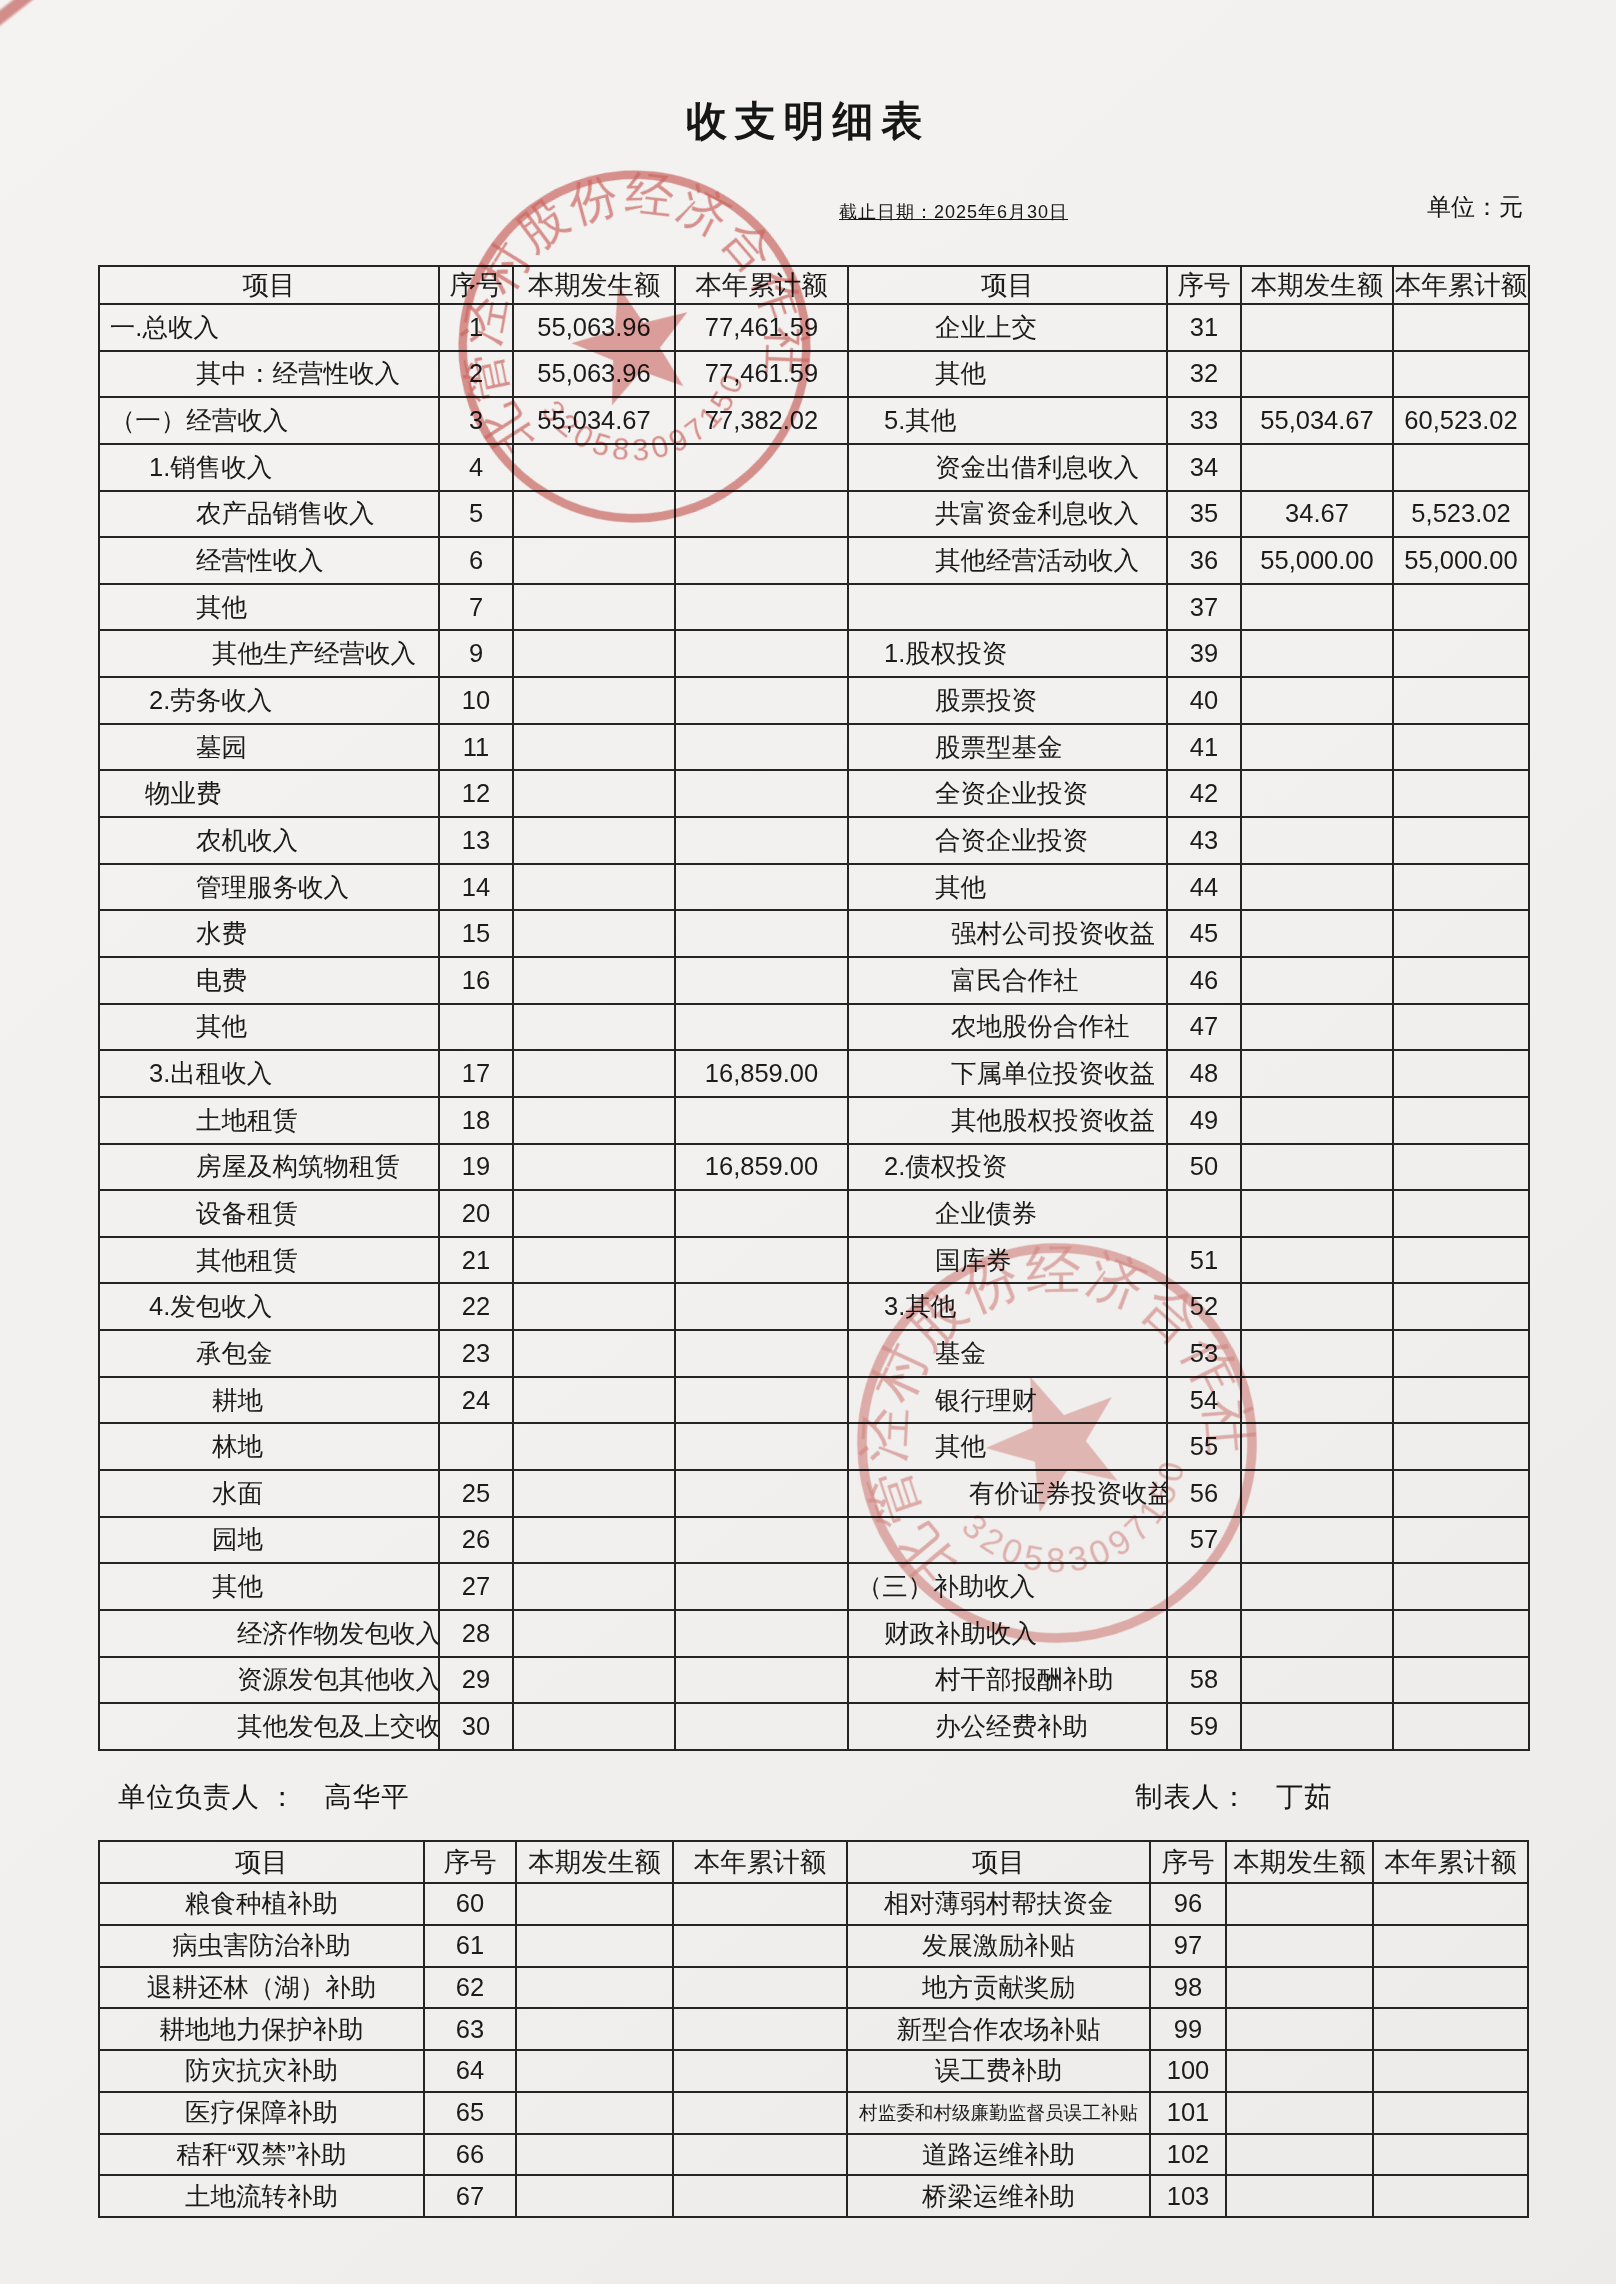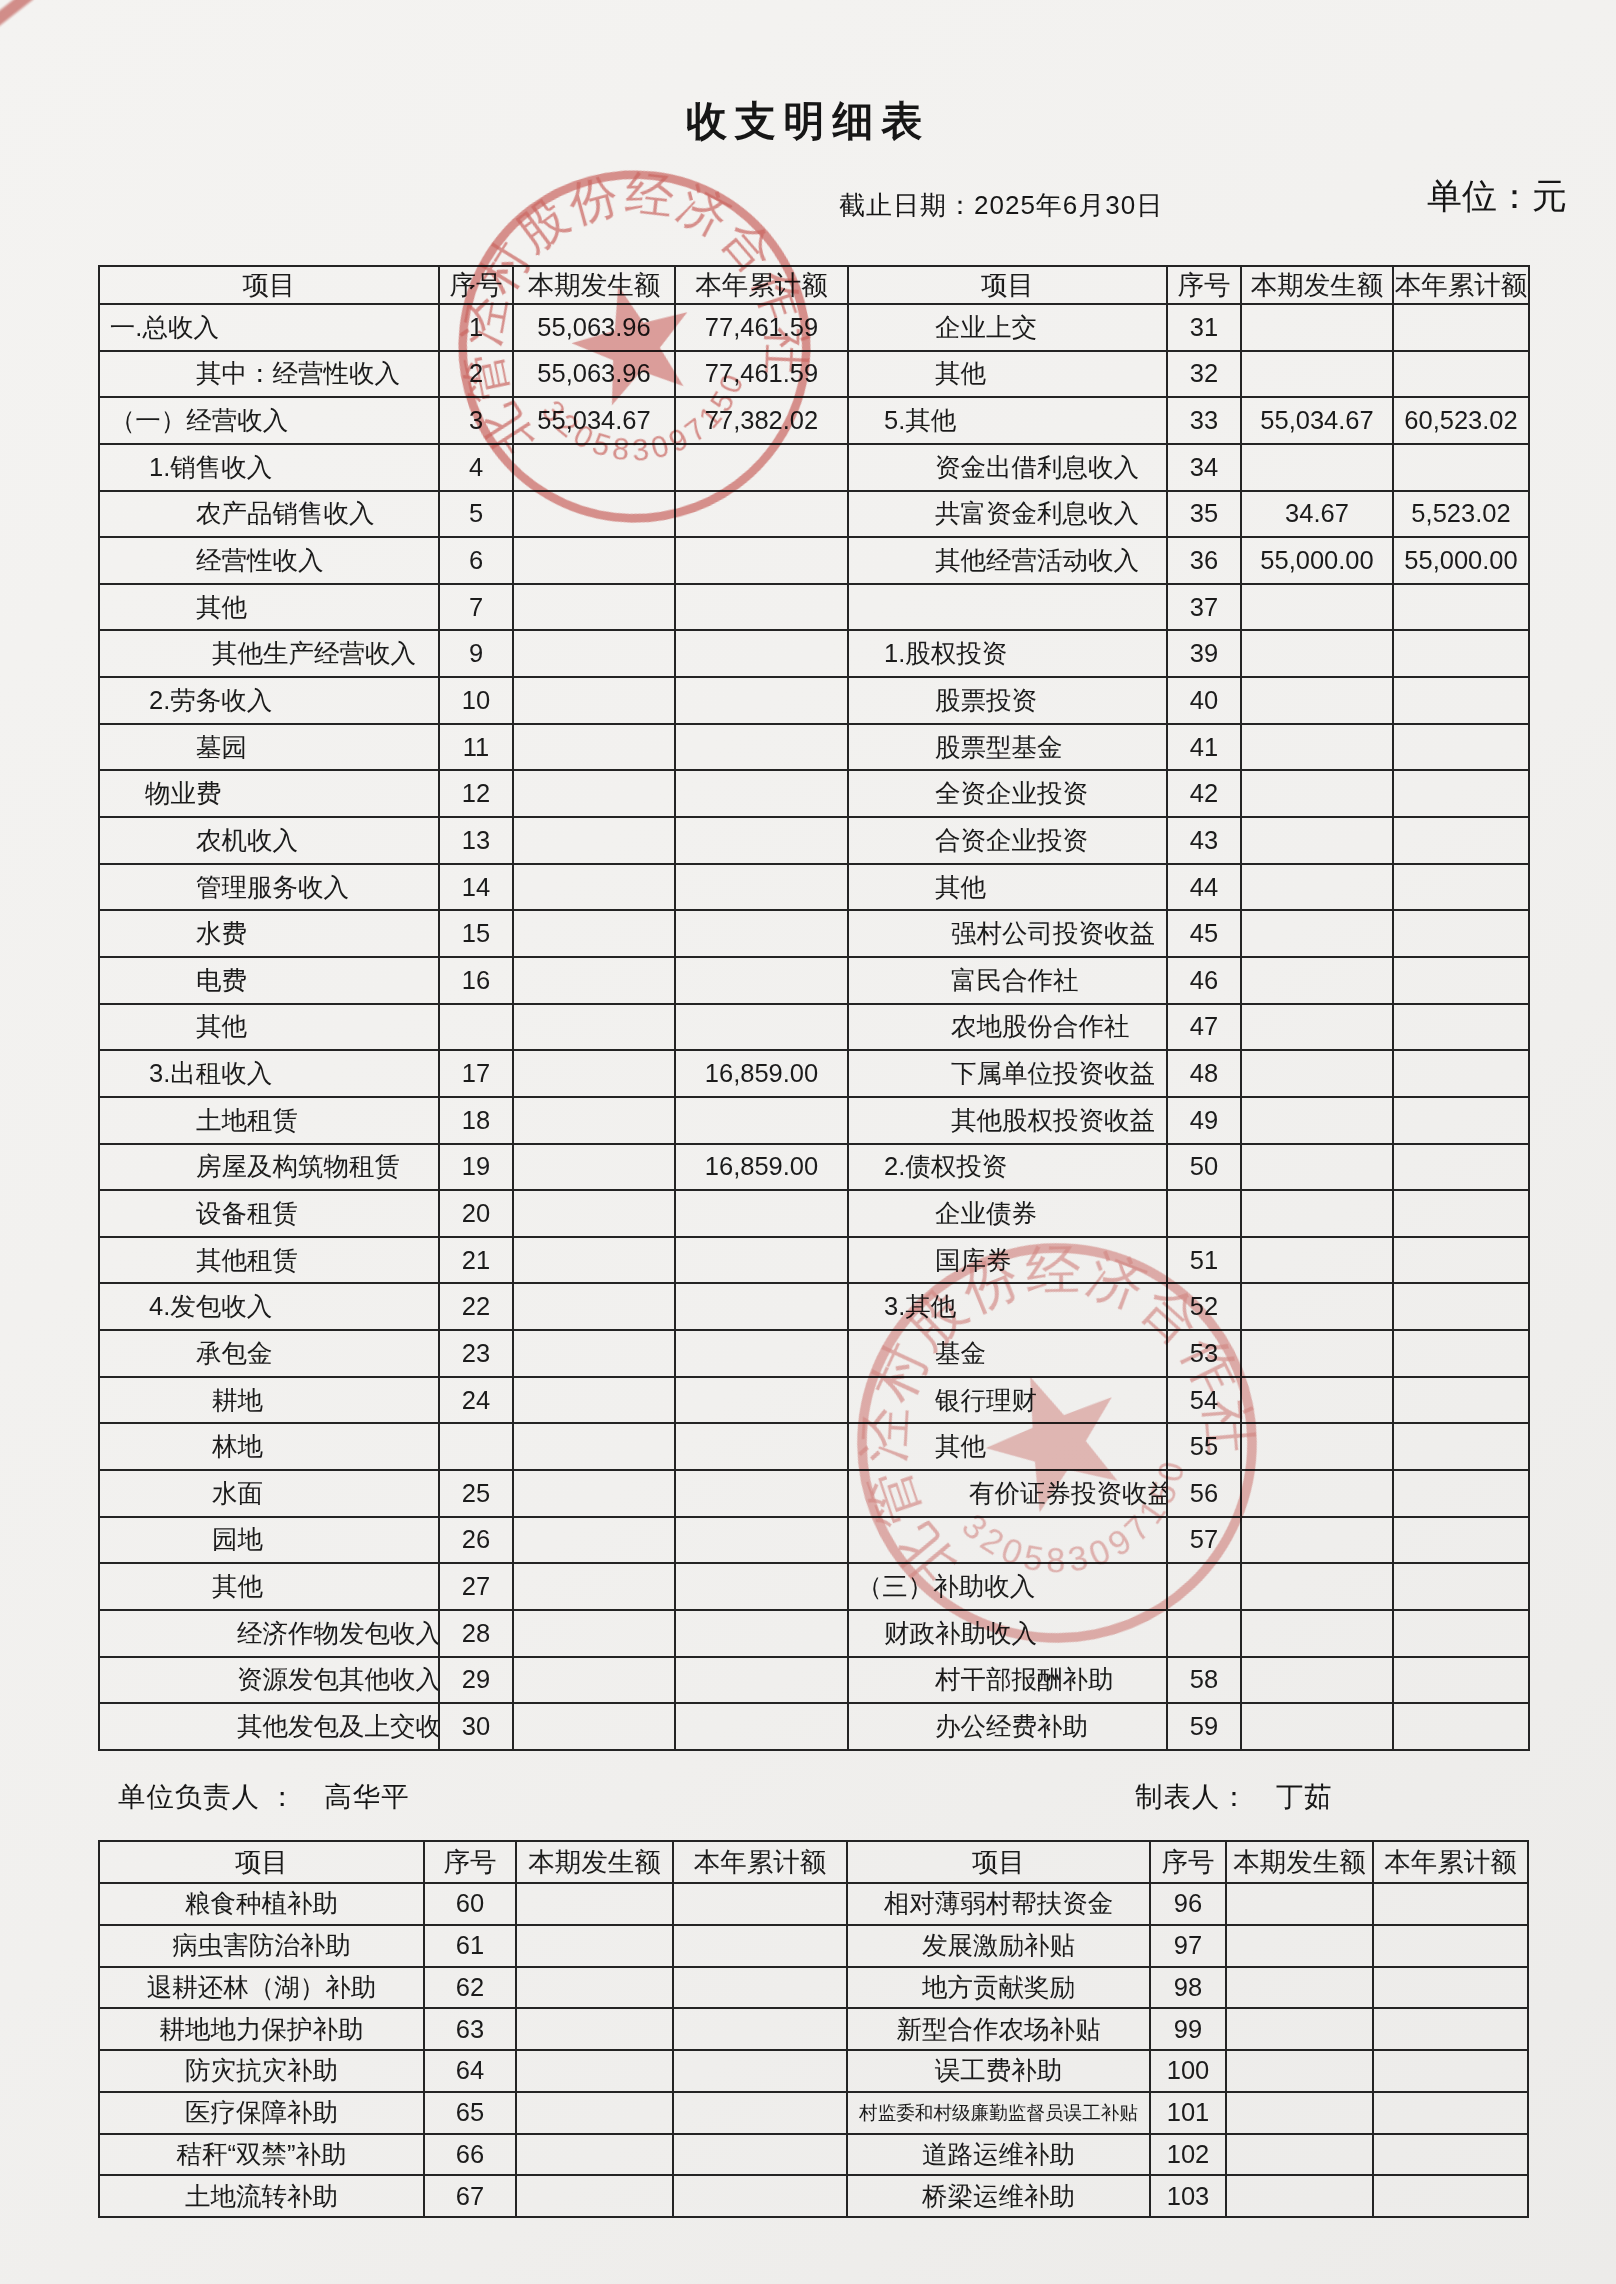--- a/index.html
+++ b/index.html
@@ -12,26 +12,26 @@
   .page{
     position:absolute;inset:0;
     background:linear-gradient(140deg,#f4f3f1 0%,#f1f0ee 55%,#ecebe9 100%);
   }
   .page-title{
     position:absolute;top:94px;left:0;width:100%;
     text-align:center;font-size:41px;font-weight:700;letter-spacing:7.8px;
     color:#161616;
   }
   .date-line{
-    position:absolute;top:188px;left:839px;
-    font-size:26px;letter-spacing:1px;color:#161616;
+    position:absolute;top:200px;left:839px;
+    font-size:18px;letter-spacing:1px;color:#161616;text-decoration:underline;
   }
   .unit-line{
-    position:absolute;top:173px;left:1427px;
-    font-size:35px;color:#161616;
+    position:absolute;top:191px;left:1427px;
+    font-size:24px;color:#161616;
   }
   .tbl-wrap{position:absolute;}
   #t1{left:98px;top:265px;width:1428px;height:1486px;}
   #t2{left:98px;top:1840px;width:1430px;height:378px;}
   table{
     border-collapse:collapse;table-layout:fixed;
     width:100%;height:100%;
     border:2.9px solid #1f1f1f;
   }
   th,td{

